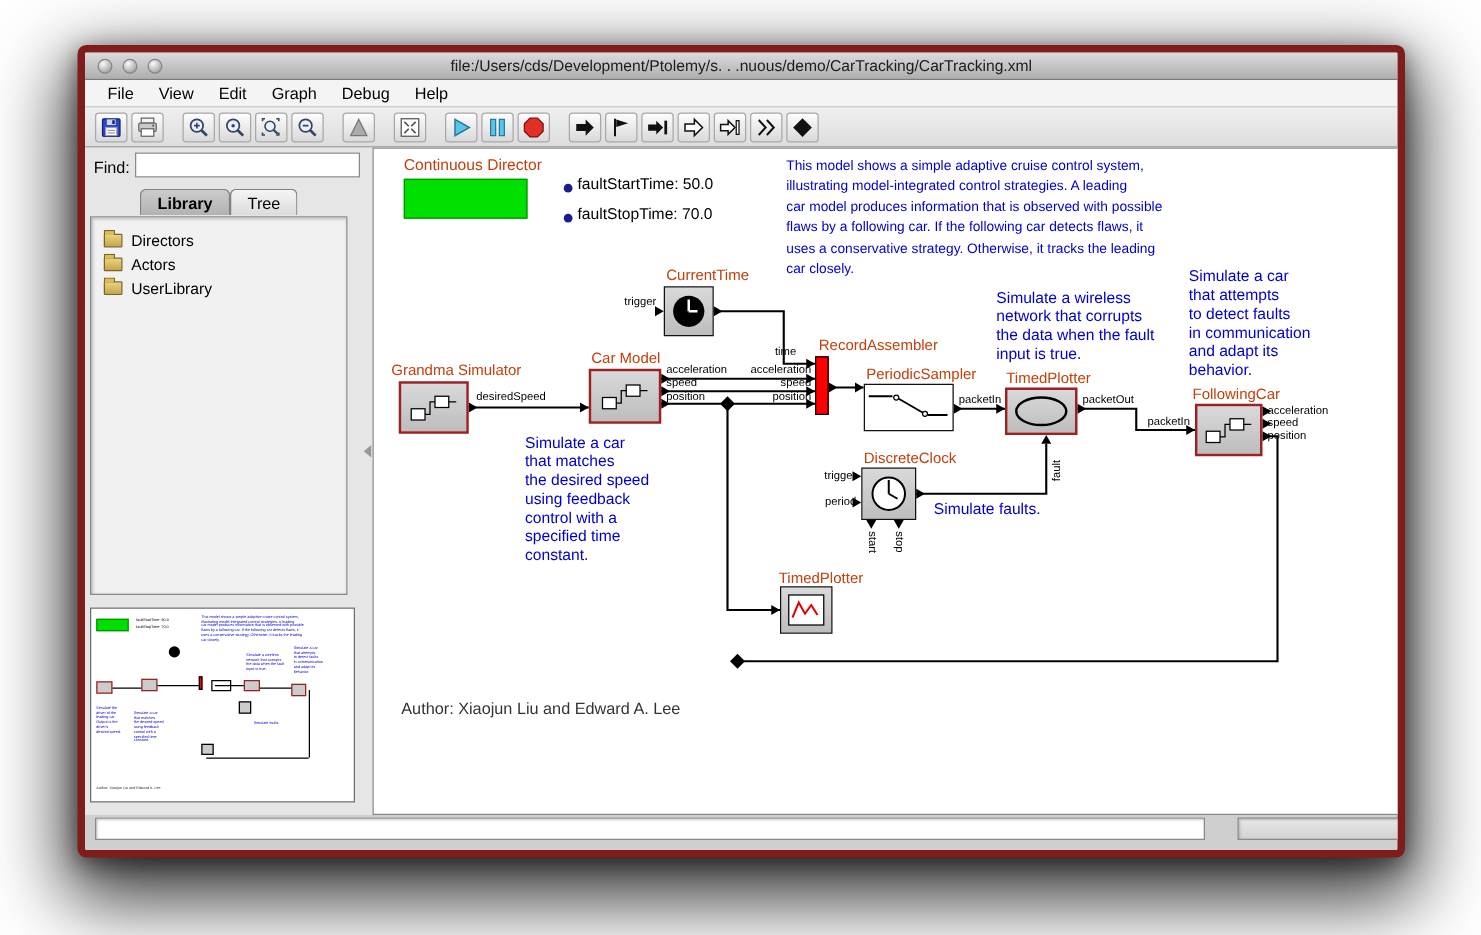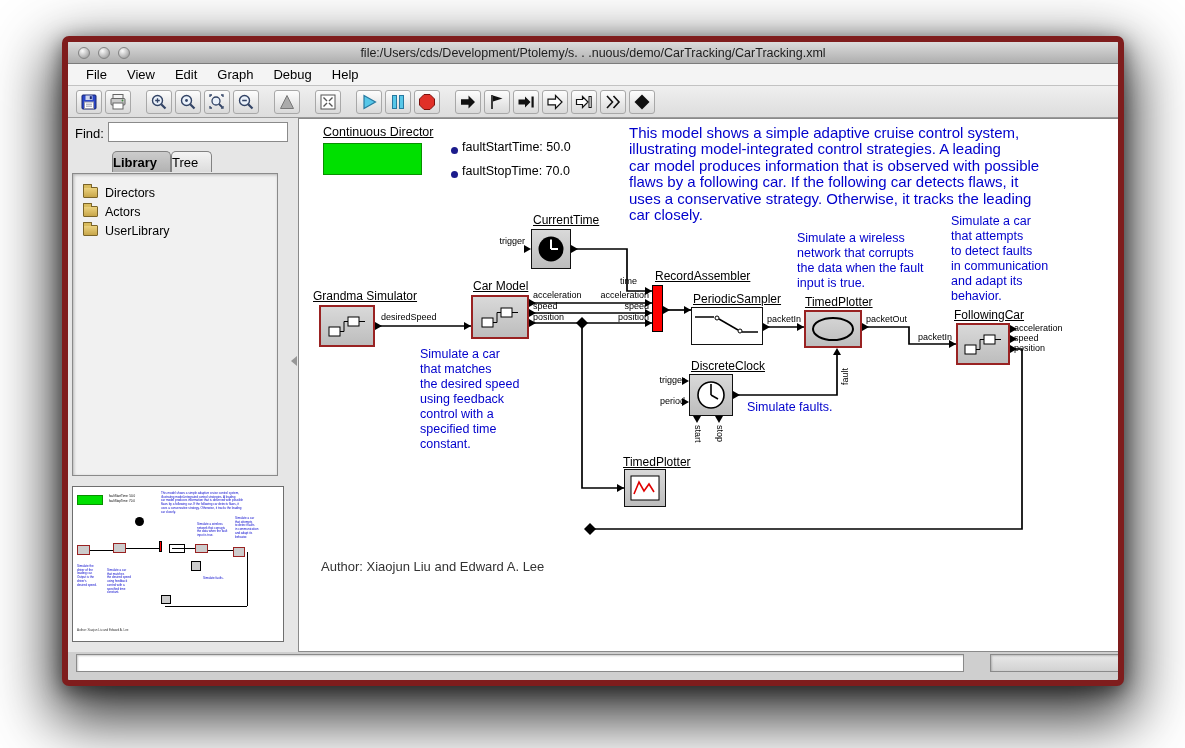--- a/index.html
+++ b/index.html
@@ -36,21 +36,21 @@
   
   .content { position:absolute; left:0; top:76px; width:1062px; height:534px; }
 
   .sidebar { position:absolute; left:0; top:0; width:230px; height:534px;
     background:#e6e6e6; }
   .find-label { position:absolute; left:7px; top:8px; font-size:13px; color:#000; }
   .find-input { position:absolute; left:40px; top:4px; width:180px; height:20px;
     border:1px solid #8a8a8a; background:#fff; font-size:12px; padding:0 4px; }
   .tabs { position:absolute; left:44px; top:33px; display:flex; }
   .tab { border:1px solid #828282; border-bottom:none; border-radius:5px 5px 0 0;
-    padding:3px 13px 2px 0; font-size:13px; background:linear-gradient(#f4f4f4,#dcdcdc); }
+    padding:3px 13px 2px 13px; font-size:13px; background:linear-gradient(#f4f4f4,#dcdcdc); }
   .tab.active { background:linear-gradient(#cccccc,#b2b2b2); font-weight:bold; }
   .tree-panel { position:absolute; left:4px; top:55px; width:206px; height:303px;
     background:#f1f1f1; border:1px solid #8a8a8a;
     box-shadow:inset 1px 1px 3px rgba(0,0,0,0.25); padding:9px 6px; }
   .tree-item { display:flex; align-items:center; height:19px; font-size:12.5px; color:#000; }
   .folder { position:relative; width:15px; height:11px; margin:0 7px 0 4px;
     background:linear-gradient(#ecd27e,#c7a64a); border:1px solid #7a6428; border-radius:1px; }
   .folder::before { content:""; position:absolute; top:-4px; left:-1px; width:7px; height:3px;
     background:#d9bc5e; border:1px solid #7a6428; border-bottom:none; border-radius:1px 1px 0 0; }
   .split-arrow { position:absolute; right:1px; top:238px; width:0; height:0;
@@ -62,29 +62,29 @@
   .mini { position:absolute; }
   .mini-text { position:absolute; font-size:3px; line-height:3.7px; color:#0000cc;
     white-space:pre-line; }
   .mini-box { position:absolute; background:#cccccc; border:1px solid #992222; }
   .mini-wire { position:absolute; background:#000; }
 
   .canvas { position:absolute; left:230px; top:0; width:830px; height:534px;
     background:#ffffff; border:1px solid #8a8a8a; overflow:hidden; }
   .wires { position:absolute; left:0; top:0; }
 
-  .albl { position:absolute; font-size:12px; color:#000000; white-space:nowrap;text-decoration:underline; }
+  .albl { position:absolute; font-size:12px; color:#c2410c; white-space:nowrap; }
   .port { position:absolute; font-size:9px; color:#000; white-space:nowrap; }
   .port.r { text-align:right; }
   .rot90  { transform:rotate(90deg);  transform-origin:left top; }
   .rotm90 { transform:rotate(-90deg); transform-origin:left top; }
   .ann { position:absolute; color:#0000cc; font-size:12.5px; line-height:15px;
     white-space:pre-line; }
   .desc { position:absolute; left:330px; top:6px; width:492px; color:#0000cc;
-    font-size:15px; line-height:16.4px; white-space:pre-line; }
+    font-size:11px; line-height:16.4px; white-space:pre-line; }
   .author { position:absolute; left:22px; top:440px; font-size:13px; color:#333; }
 
   .abox { position:absolute; background:linear-gradient(#d9d9d9,#bdbdbd);
     display:flex; align-items:center; justify-content:center; }
   .maroon { border:2px solid #992222; }
   .plain  { border:1.5px solid #111; }
   .white  { background:#fff; border:1.5px solid #111; }
 
   [data-name="director-box"] { position:absolute; left:24px; top:24px; width:99px;
     height:32px; background:#00e000; border:1px solid #089000; }

